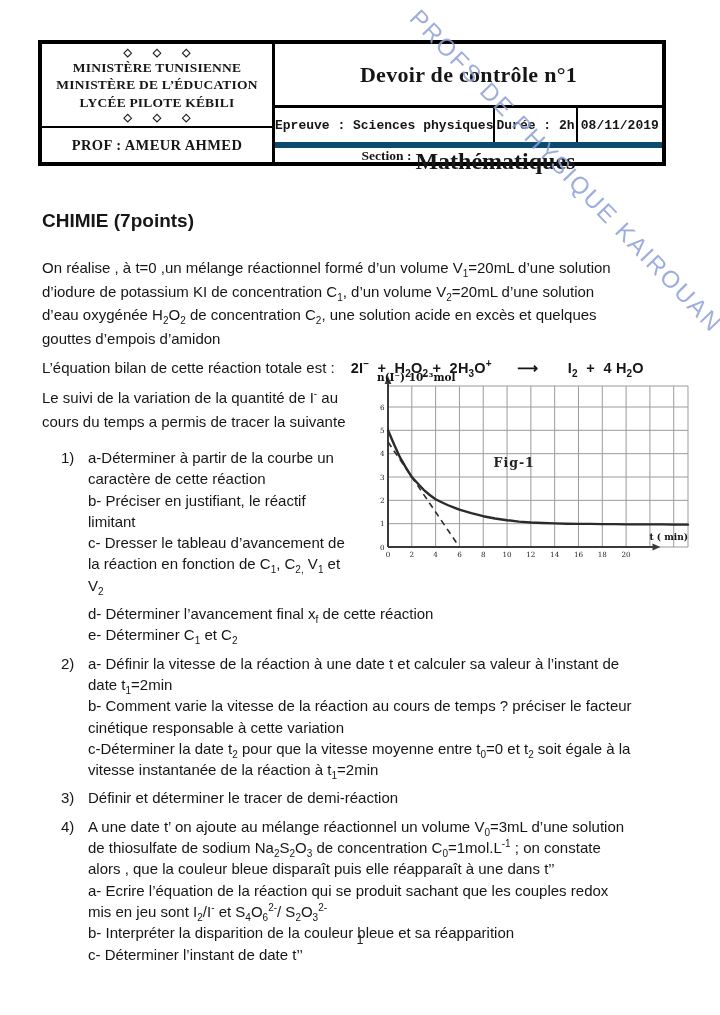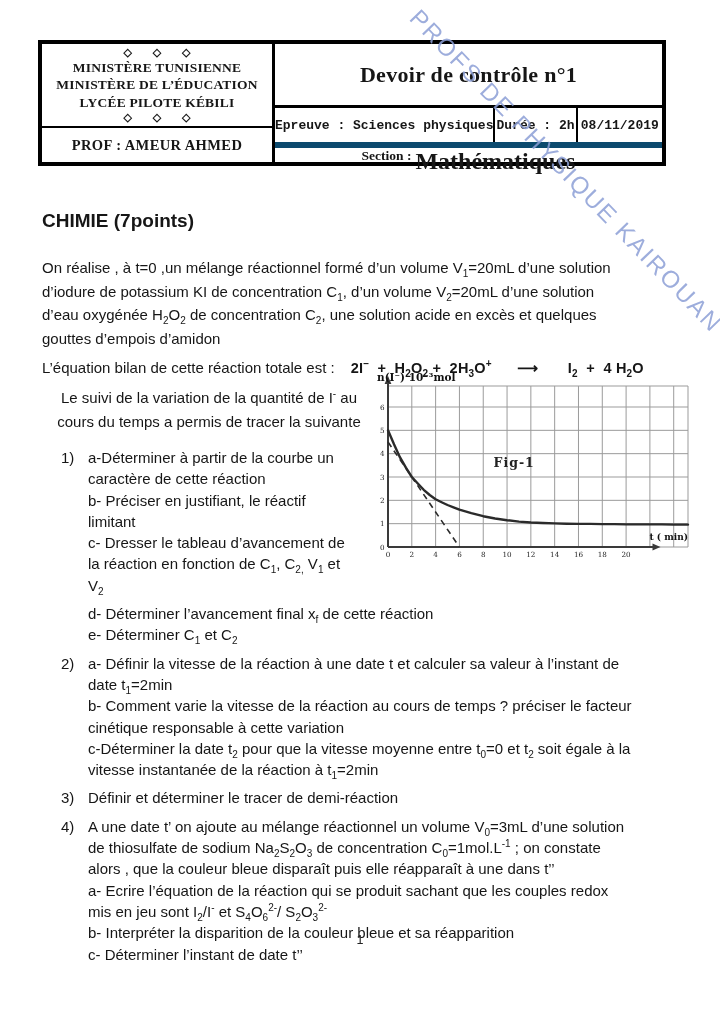--- a/index.html
+++ b/index.html
@@ -35,21 +35,21 @@
              z-index:6;pointer-events:none;font-family:"Liberation Sans",sans-serif;}
 
   
   .doc-body{position:absolute;left:42px;top:210px;width:650px;}
   .chimie-title{font-size:19px;font-weight:bold;margin:0 0 24px 0;}
   .intro{font-size:15px;line-height:23.5px;white-space:pre-line;margin:0 0 9px 0;}
   .eq-row{display:flex;align-items:baseline;font-size:15px;margin:0 0 10px 0;}
   .eq{font-weight:bold;font-size:14.5px;margin-left:16px;white-space:pre;letter-spacing:0.2px;}
   .two-col{position:relative;}
   .left-col{width:334px;}
-  .suivi{font-size:15px;line-height:23.5px;white-space:pre-line;margin:0 0 14px 0;text-align:center;}
+  .suivi{font-size:15px;line-height:23.5px;white-space:pre-line;margin:0 0 14px 0;}
 
   .q{display:flex;margin:0 0 7px 0;padding-left:19px;}
   .q-num{width:27px;flex:none;font-size:15px;line-height:21.3px;}
   .q-text{flex:1;font-size:15px;line-height:21.3px;white-space:pre-line;}
   .q1-rest{margin:0 0 7px 46px;font-size:15px;line-height:21.3px;white-space:pre-line;}
   sub{font-size:10px;line-height:0;}
   sup{font-size:10px;line-height:0;}
 
   
   .figure{position:absolute;left:376px;top:371px;width:316px;height:194px;z-index:2;}

